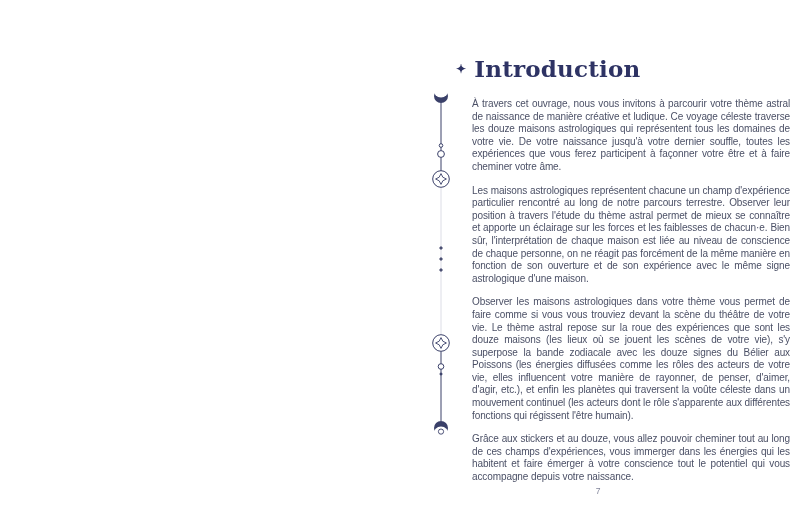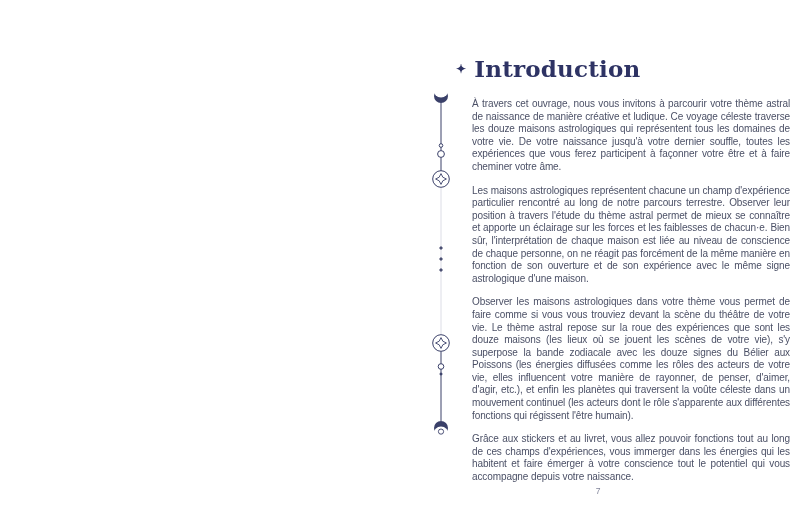--- a/index.html
+++ b/index.html
@@ -109,19 +109,19 @@
         <circle cx="15" cy="342" r="7" fill="#3a4069"></circle>
         <circle cx="15" cy="348.2" r="7.6" fill="#ffffff"></circle>
         <circle cx="15" cy="345.6" r="2.6" fill="#ffffff" stroke="#3a4069" stroke-width="0.9"></circle>
       </g>
     </svg>
 
     <div class="bodytext">
       <p>À travers cet ouvrage, nous vous invitons à parcourir votre thème astral de naissance de manière créative et ludique. Ce voyage céleste traverse les douze maisons astrologiques qui représentent tous les domaines de votre vie. De votre naissance jusqu'à votre dernier souffle, toutes les expériences que vous ferez participent à façonner votre être et à faire cheminer votre âme.</p>
       <p>Les maisons astrologiques représentent chacune un champ d'expérience particulier rencontré au long de notre parcours terrestre. Observer leur position à travers l'étude du thème astral permet de mieux se connaître et apporte un éclairage sur les forces et les faiblesses de chacun·e. Bien sûr, l'interprétation de chaque maison est liée au niveau de conscience de chaque personne, on ne réagit pas forcément de la même manière en fonction de son ouverture et de son expérience avec le même signe astrologique d'une maison.</p>
       <p>Observer les maisons astrologiques dans votre thème vous permet de faire comme si vous vous trouviez devant la scène du théâtre de votre vie. Le thème astral repose sur la roue des expériences que sont les douze maisons (les lieux où se jouent les scènes de votre vie), s'y superpose la bande zodiacale avec les douze signes du Bélier aux Poissons (les énergies diffusées comme les rôles des acteurs de votre vie, elles influencent votre manière de rayonner, de penser, d'aimer, d'agir, etc.), et enfin les planètes qui traversent la voûte céleste dans un mouvement continuel (les acteurs dont le rôle s'apparente aux différentes fonctions qui régissent l'être humain).</p>
-      <p>Grâce aux stickers et au livret, vous allez pouvoir fonctions tout au long de ces champs d'expériences, vous immerger dans les énergies qui les habitent et faire émerger à votre conscience tout le potentiel qui vous accompagne depuis votre naissance.</p>
+      <p>Grâce aux stickers et au douze, vous allez pouvoir cheminer tout au long de ces champs d'expériences, vous immerger dans les énergies qui les habitent et faire émerger à votre conscience tout le potentiel qui vous accompagne depuis votre naissance.</p>
     </div>
 
     <div class="pagenum">7</div>
 
   </div>
 </div>
 
 </body></html>

